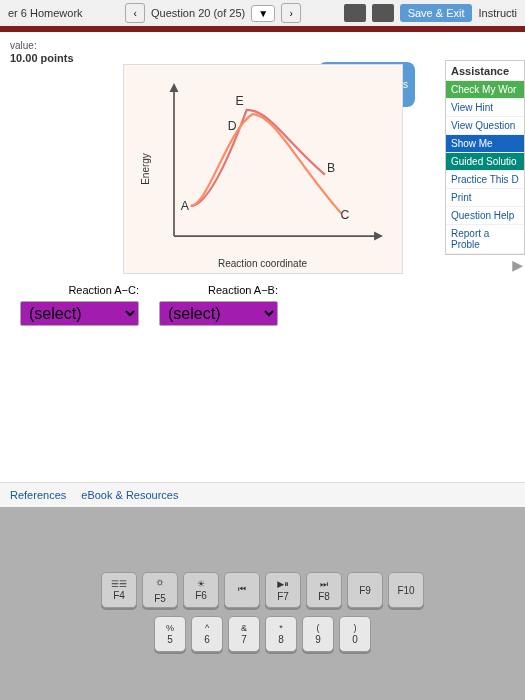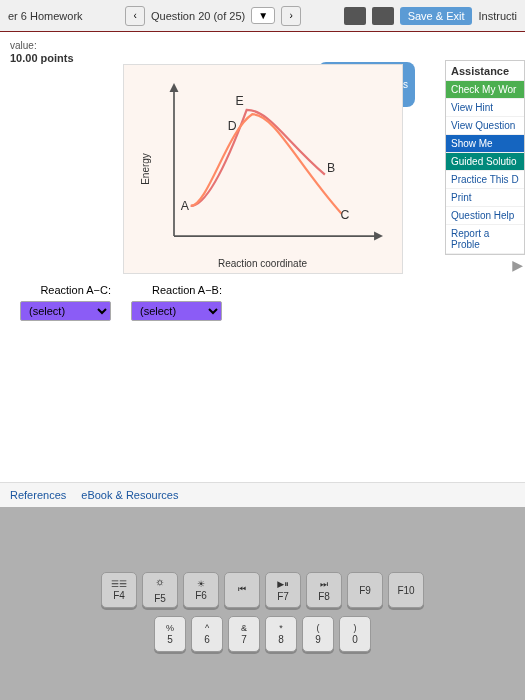--- a/index.html
+++ b/index.html
@@ -13,21 +13,21 @@
     }
 
     
     .top-bar {
       background: #f0f0f0;
       height: 32px;
       display: flex;
       align-items: center;
       justify-content: space-between;
       padding: 0 8px;
-      border-bottom: 1px solid #7f1d1d;
+      border-bottom: 6px solid #7f1d1d;
     }
     .top-bar-left {
       font-size: 11px;
       color: #333;
     }
     .top-bar-center {
       display: flex;
       align-items: center;
       gap: 6px;
     }
@@ -195,25 +195,25 @@
       margin: 10px 0 10px 10px;
       font-size: 11px;
     }
     .reaction-group {
       display: flex;
       align-items: flex-end;
       gap: 5px;
       flex-direction: column;
     }
     .reaction-select {
-      font-size: 11px;
+      font-size: 16px;
       padding: 2px 4px;
       border: 1px solid #aaa;
       border-radius: 2px;
-      background: #8b5cf6;
+      background: #a21caf;
       cursor: pointer;
     }
 
     
     .scroll-right {
       position: absolute;
       right: 2px;
       top: 50%;
       font-size: 14px;
       color: #999;

